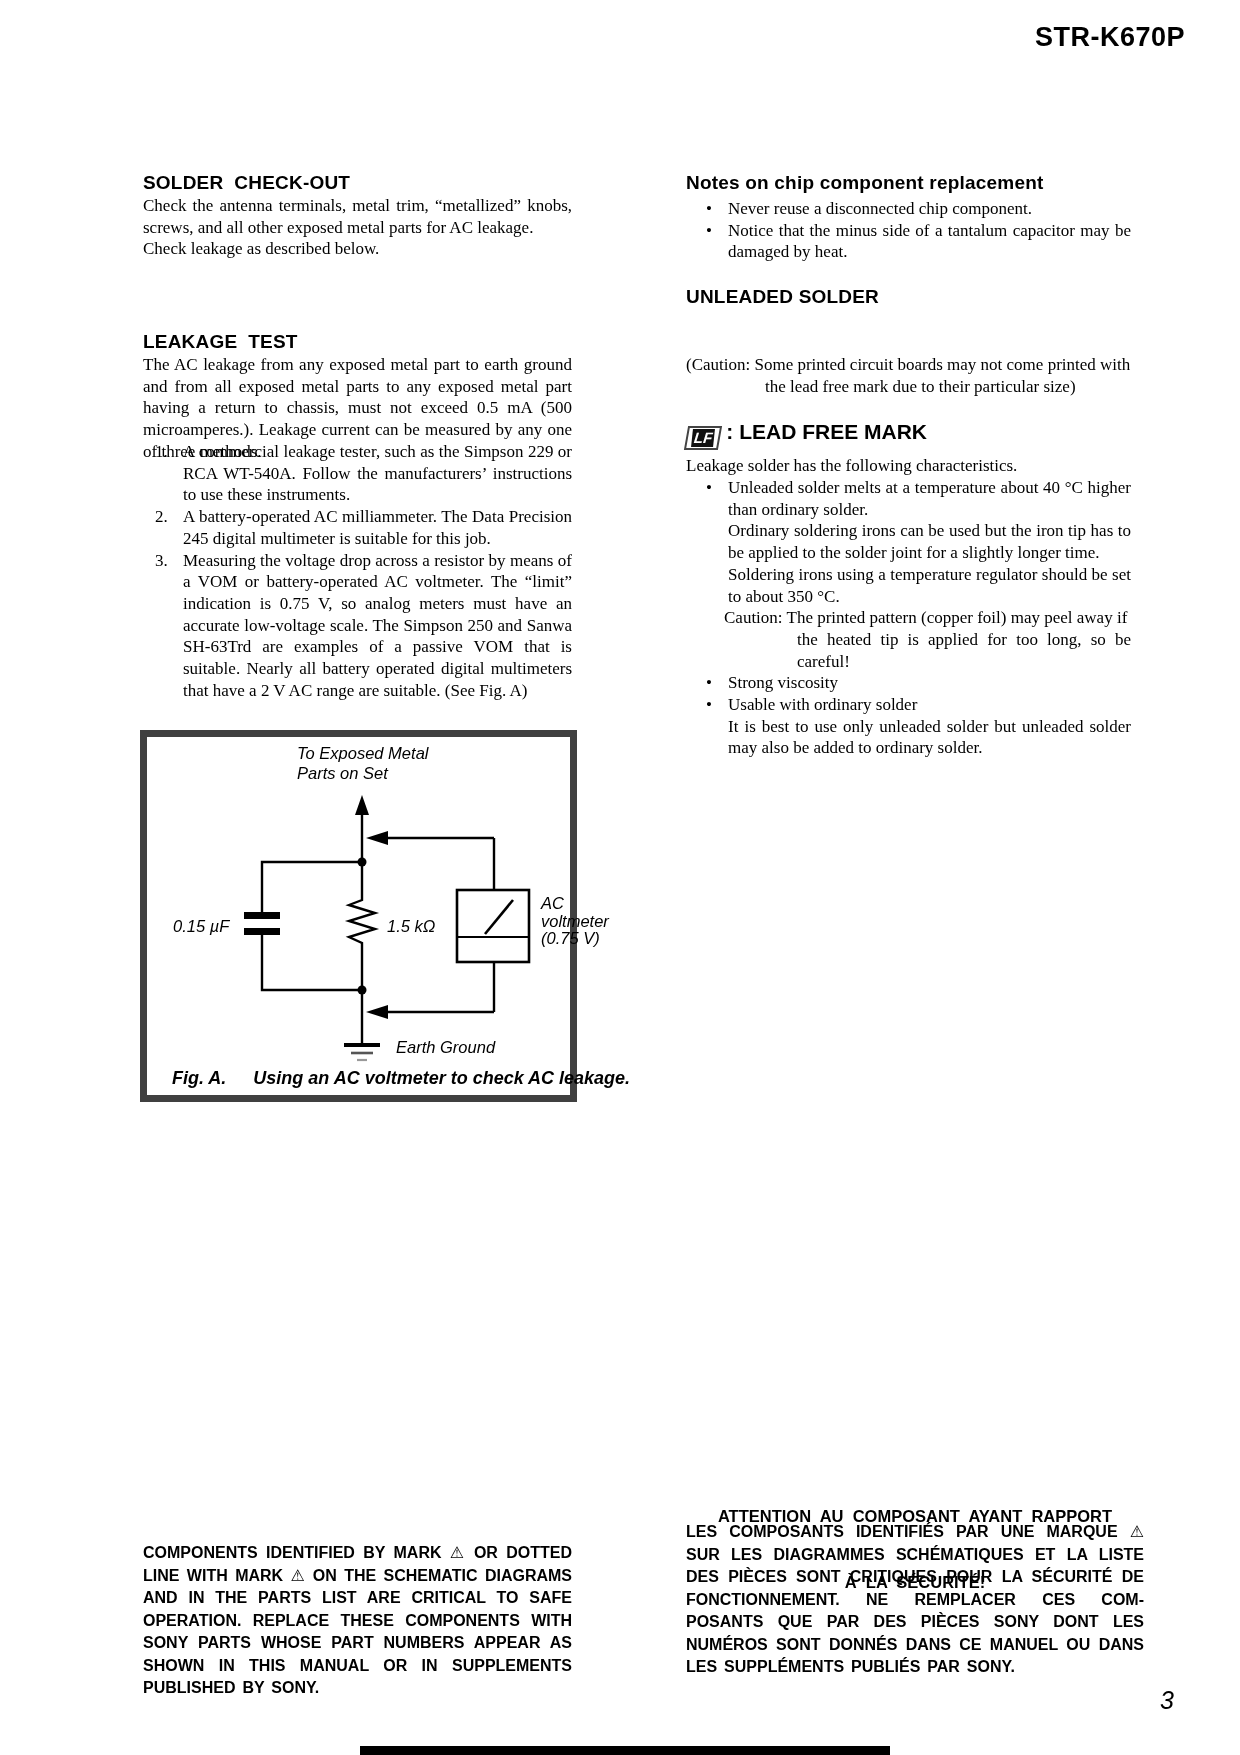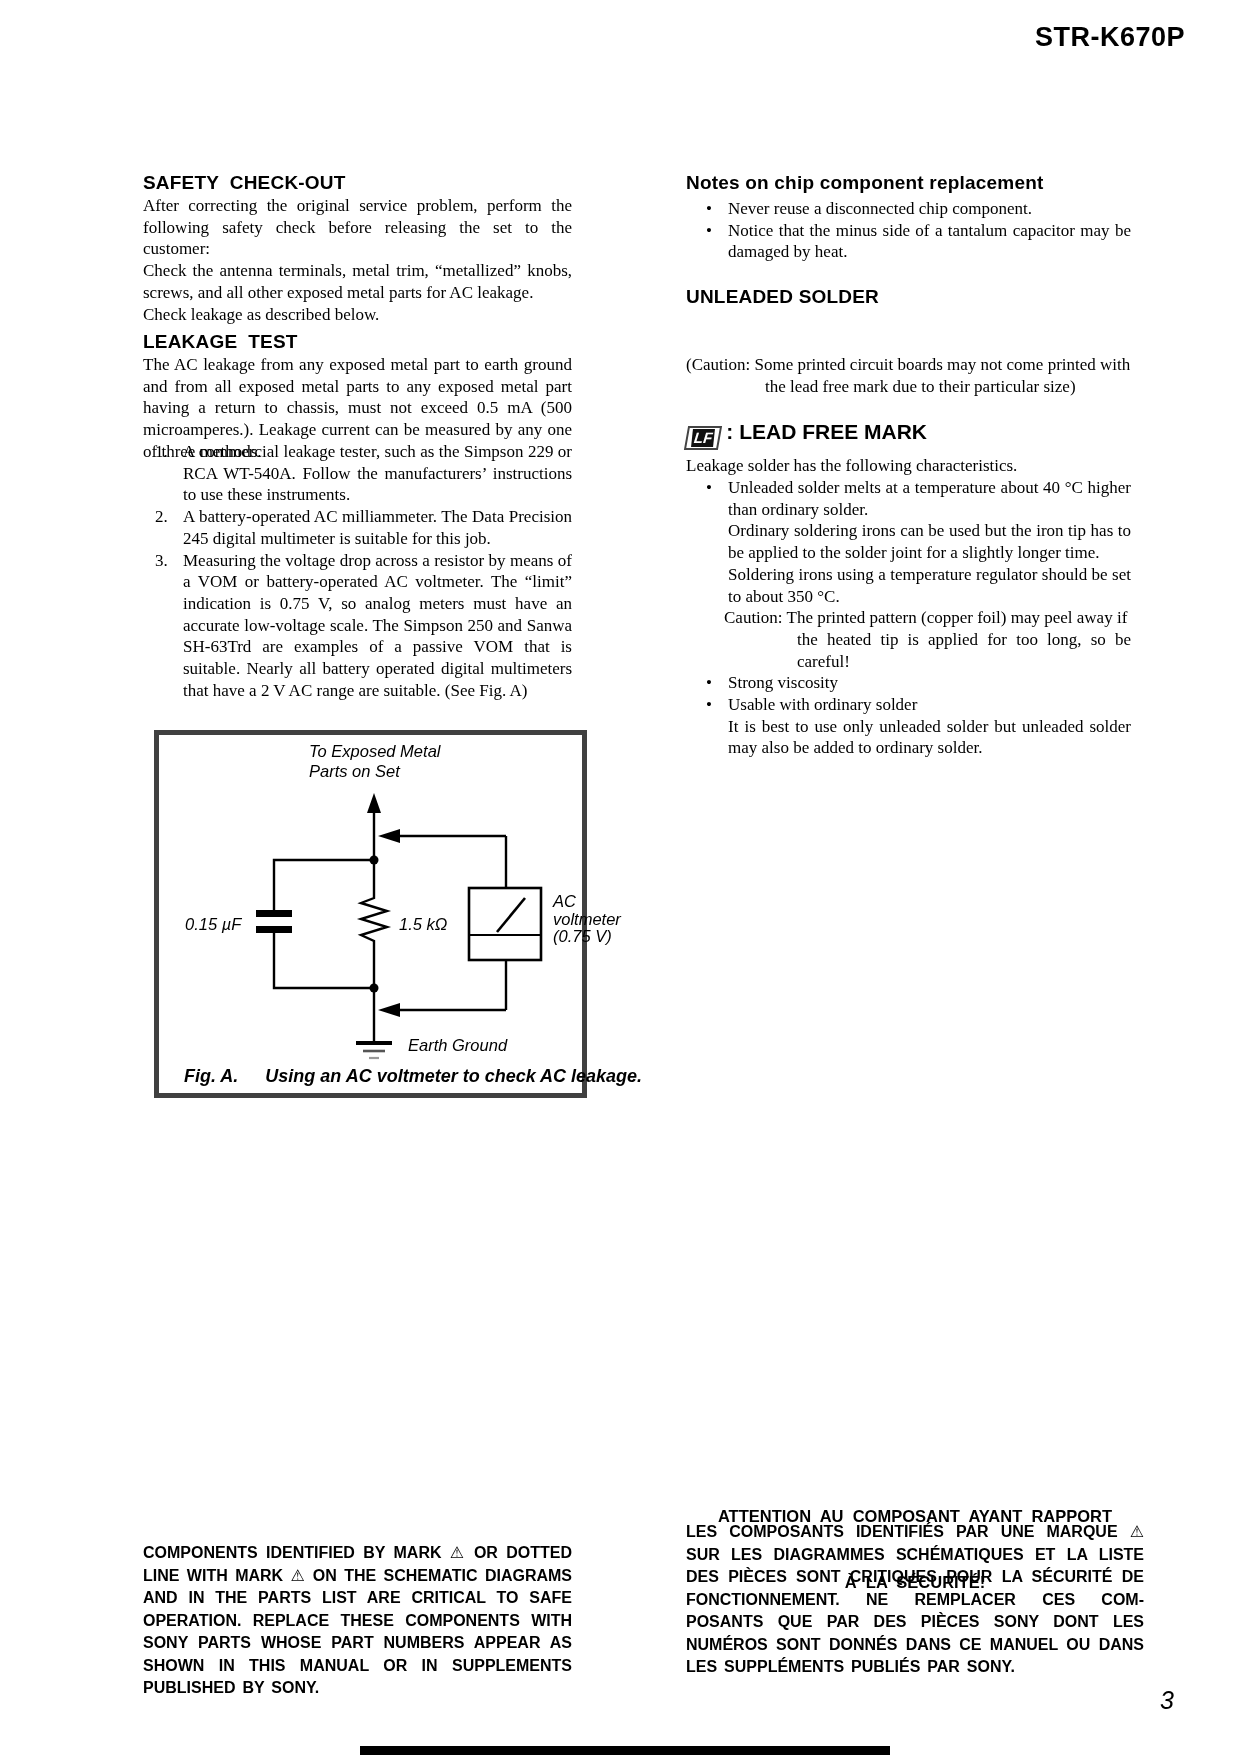--- a/index.html
+++ b/index.html
@@ -23,22 +23,22 @@
   .body-text p { margin:0; }
   .num-item { position:relative; padding-left:40px; }
   .num-marker { position:absolute; left:12px; }
   .bul-item { position:relative; padding-left:42px; }
   .bul-marker { position:absolute; left:20px; }
   .caution-hang { margin-left:-4px; }
   .caution-cont { margin-left:69px; }
   .uc-caution2 { padding-left:79px; }
 
   .figure {
-    position:absolute; left:154px; top:730px; width:423px; height:358px;
-    border:5px solid #404040;
+    position:absolute; left:140px; top:730px; width:423px; height:358px;
+    border:7px solid #404040;
   }
   .fig-svg { position:absolute; left:0; top:0; }
   .fl {
     position:absolute; font-family:"Liberation Sans", sans-serif;
     font-style:italic; font-size:16.5px; line-height:20px; white-space:nowrap;
   }
   .fig-caption {
     position:absolute; left:25px; top:331px;
     font-family:"Liberation Sans", sans-serif; font-style:italic; font-weight:bold;
     font-size:18px; white-space:nowrap;
@@ -78,24 +78,23 @@
     position:absolute; left:360px; top:1746px; width:530px; height:9px; background:#000;
   }
 </style>
 </head>
 <body>
 
 <div class="page">
 
   <div class="model">STR-K670P</div>
 
-  <h2 class="lcol sec-title" style="top:172px">SAFETY  CHECK-OUT</h2>
+  <h2 class="lcol sec-title" style="top:172px">SOLDER  CHECK-OUT</h2>
 
   <div class="lcol body-text" style="top:195px">
-    <p>After correcting the original service problem, perform the following safety check before releasing the set to the customer:</p>
     <p>Check the antenna terminals, metal trim, “metallized” knobs, screws, and all other exposed metal parts for AC leakage.</p>
     <p>Check leakage as described below.</p>
   </div>
 
   <h2 class="lcol sec-title" style="top:331px">LEAKAGE  TEST</h2>
 
   <div class="lcol body-text" style="top:354px">The AC leakage from any exposed metal part to earth ground and from all exposed metal parts to any exposed metal part having a return to chassis, must not exceed 0.5 mA (500 microamperes.). Leakage current can be measured by any one of three methods.</div>
 
   <div class="lcol body-text" style="top:441px">
     <div class="num-item">

